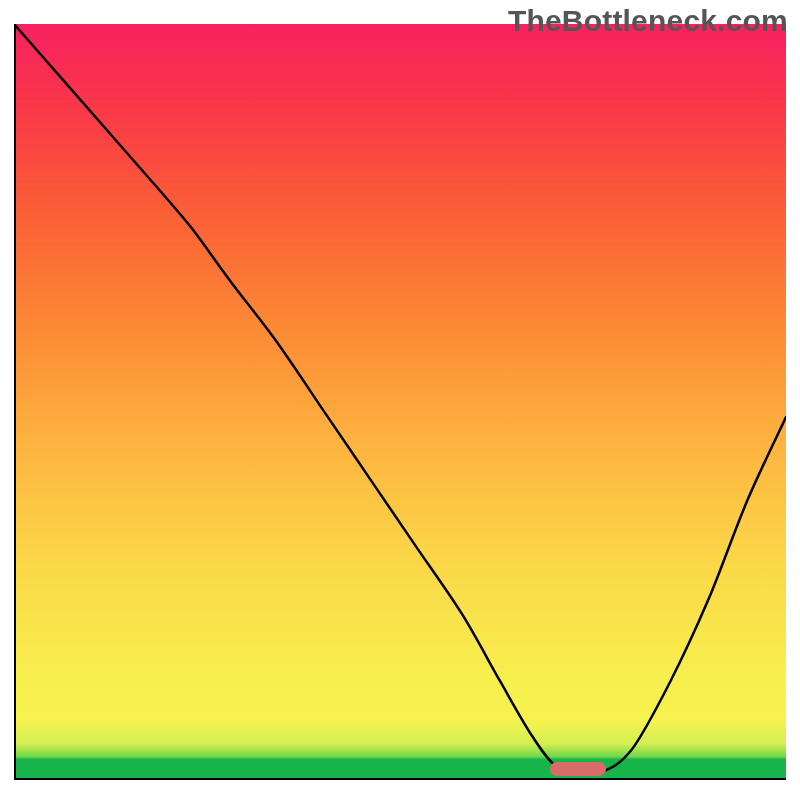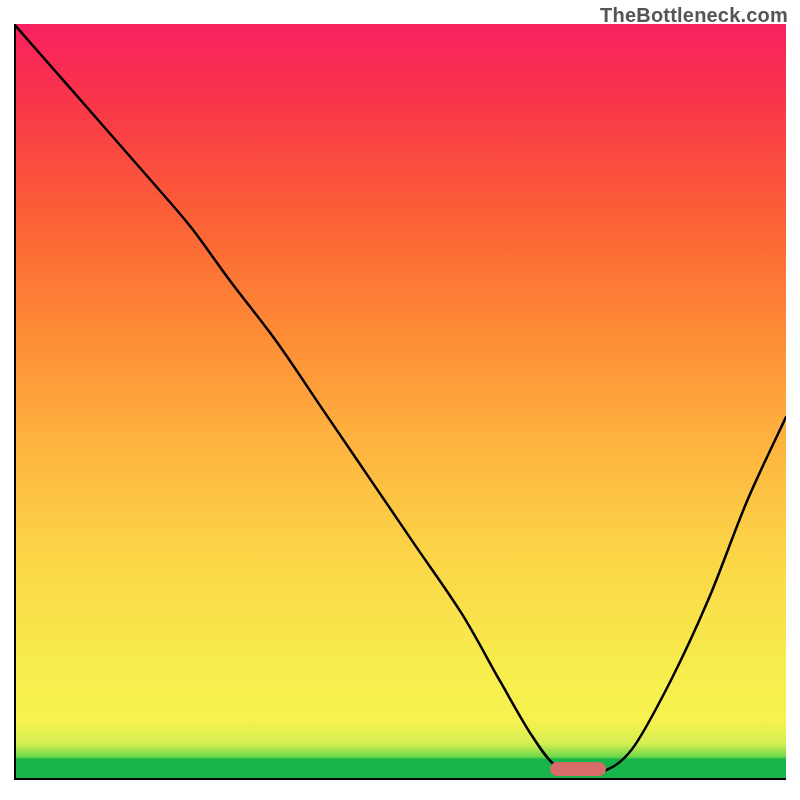--- a/index.html
+++ b/index.html
@@ -13,21 +13,21 @@
   }
   .wrap {
     position: relative;
     width: 800px;
     height: 800px;
   }
   .watermark {
     position: absolute;
     top: 4px;
     right: 12px;
-    font-size: 20px;
+    font-size: 30px;
     font-weight: 600;
     color: #555555;
     z-index: 20;
     letter-spacing: 0.2px;
   }
   .plot-area {
     position: absolute;
     left: 14px;
     top: 24px;
     width: 772px;   

